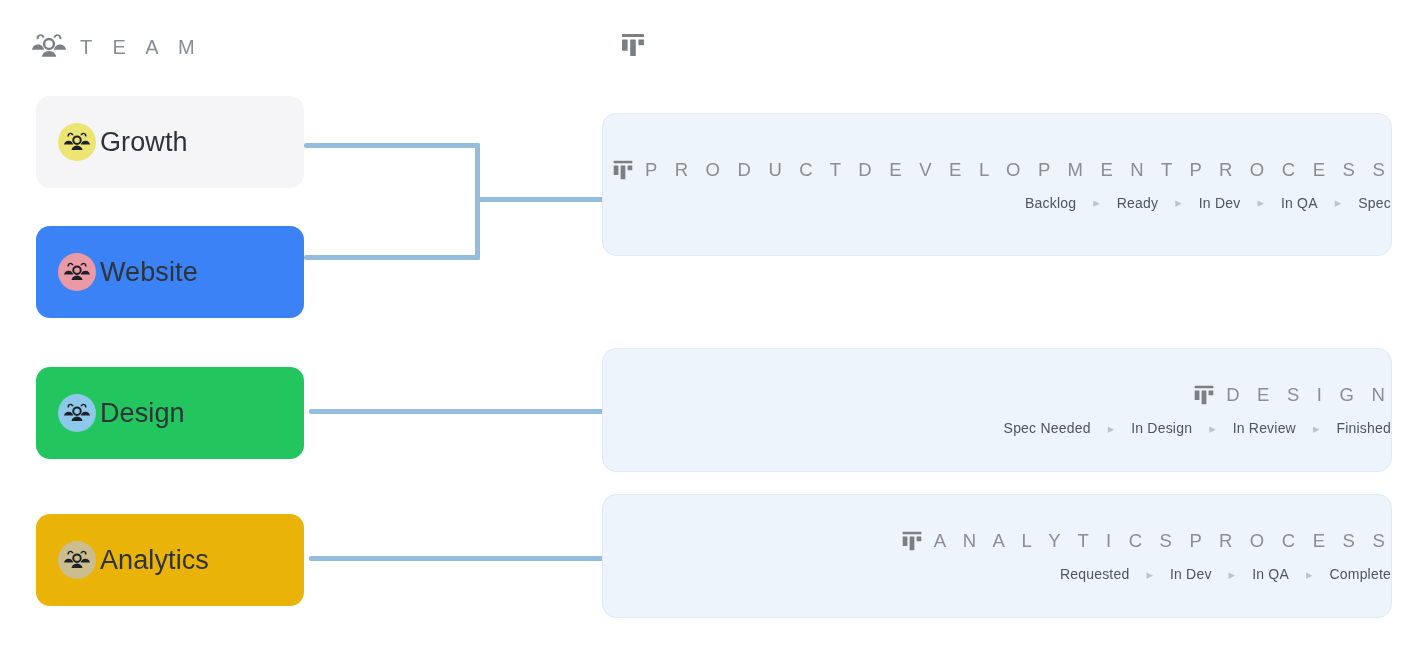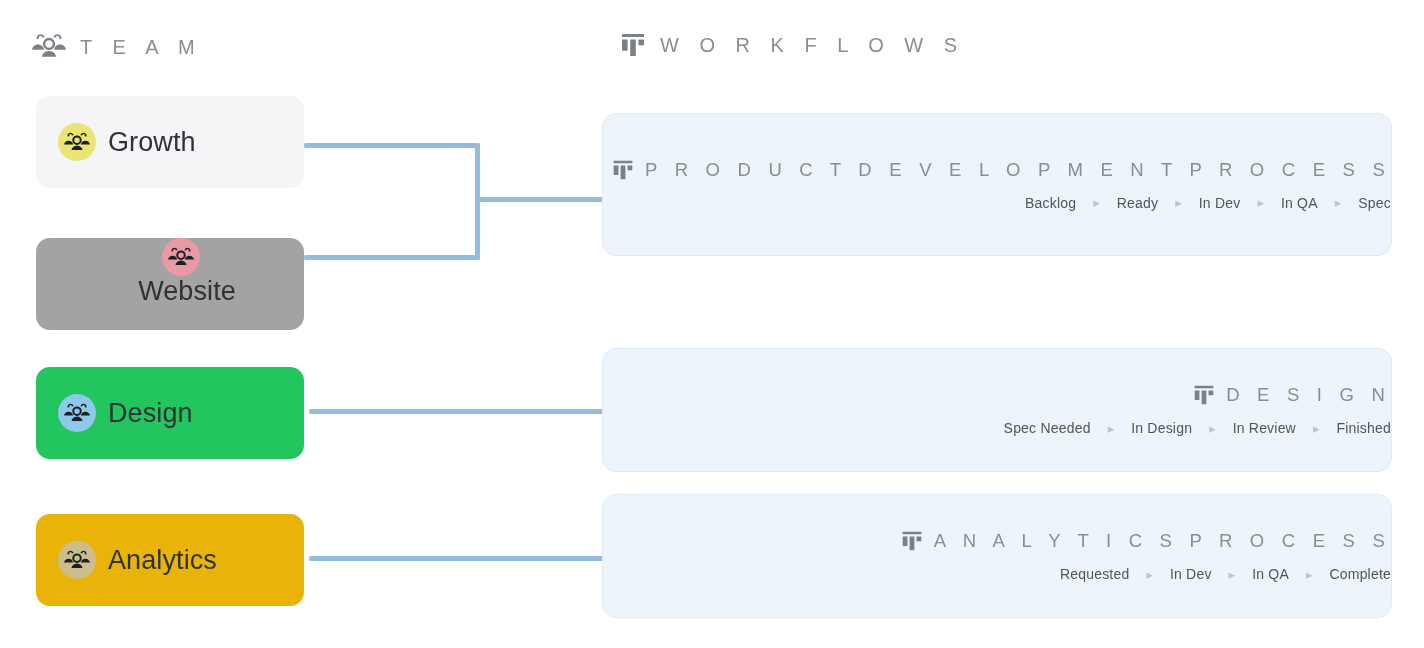--- a/index.html
+++ b/index.html
@@ -59,21 +59,21 @@
   .team-avatar {
     width: 38px;
     height: 38px;
     border-radius: 50%;
     flex: 0 0 38px;
     display: flex;
     align-items: center;
     justify-content: center;
   }
   .team-name {
-    margin-left: 12px;
+    margin-left: 4px;
     font-size: 27px;
     color: #2e3338;
     font-weight: 400;
     letter-spacing: 0.1px;
     white-space: nowrap;
   }
 
   
   .workflow-card {
     position: absolute;
@@ -148,21 +148,20 @@
 
   <div class="col-header" id="workflows-header">
     <span>
       <svg class="board-icon" width="26" height="26" viewBox="0 0 26 26" aria-hidden="true">
         <rect x="2.0" y="2.0" width="22.0" height="3.0" rx="0.6" fill="#7b7f86"></rect>
         <rect x="2.0" y="7.6" width="5.6" height="11.2" rx="0.6" fill="#7b7f86"></rect>
         <rect x="10.2" y="7.6" width="5.6" height="16.4" rx="0.6" fill="#7b7f86"></rect>
         <rect x="18.4" y="7.6" width="5.6" height="5.6" rx="0.6" fill="#7b7f86"></rect>
       </svg>
     </span>
-    <span class="header-label" style="color: rgb(138, 141, 147);">W O R K F L O W S</span>
   </div>
 
   <div class="connector h" style="left: 304px; top: 143px; width: 176px; background: rgb(147, 188, 221);"></div>
   <div class="connector h" style="left: 304px; top: 255px; width: 176px; background: rgb(147, 188, 221);"></div>
   <div class="connector v" style="left: 475px; top: 143px; height: 117px; background: rgb(147, 188, 221);"></div>
   <div class="connector h" style="left: 475px; top: 197px; width: 130px; background: rgb(147, 188, 221);"></div>
 
   <div class="connector h" style="left: 309px; top: 409px; width: 296px; background: rgb(147, 188, 221);"></div>
 
   <div class="connector h" style="left: 309px; top: 556px; width: 296px; background: rgb(147, 188, 221);"></div>
@@ -174,21 +173,21 @@
         <path d="M27.8 3.0 a4.0 4.0 0 0 0 -6.4 2.6 l2.45 0 a1.7 1.7 0 0 1 2.6 -1.45 a1.7 1.7 0 0 1 0.55 2.2 l2.1 1.25 a4.0 4.0 0 0 0 -1.3 -4.6 z" fill="#1d2026"></path>
         <circle cx="17" cy="12.0" r="4.9" fill="none" stroke="#1d2026" stroke-width="2.6"></circle>
         <path d="M17 18.9 c -4.3 0 -6.7 3.0 -7.2 5.9 l14.4 0 c -0.5 -2.9 -2.9 -5.9 -7.2 -5.9 z" fill="#1d2026"></path>
         <path d="M6.0 12.6 c -3.6 0 -5.6 2.6 -6.0 5.1 l12.0 0 c -0.4 -2.5 -2.4 -5.1 -6.0 -5.1 z" fill="#1d2026"></path>
         <path d="M28.0 12.6 c -3.6 0 -5.6 2.6 -6.0 5.1 l12.0 0 c -0.4 -2.5 -2.4 -5.1 -6.0 -5.1 z" fill="#1d2026"></path>
       </svg>
     </span>
     <span class="team-name" style="color: rgb(46, 51, 56);">Growth</span>
   </div>
 
-  <div class="team-card" id="team-card-1" style="top: 238px; background: #a3a3a3; flex-direction: column;">
+  <div class="team-card" id="team-card-1" style="top: 226px; background: #3b82f6;">
     <span class="team-avatar" style="background: rgb(233, 154, 164);">
       <svg width="26" height="23" viewBox="0 0 34 30" aria-hidden="true">
         <path d="M6.2 3.0 a4.0 4.0 0 0 1 6.4 2.6 l-2.45 0 a1.7 1.7 0 0 0 -2.6 -1.45 a1.7 1.7 0 0 0 -0.55 2.2 l-2.1 1.25 a4.0 4.0 0 0 1 1.3 -4.6 z" fill="#1d2026"></path>
         <path d="M27.8 3.0 a4.0 4.0 0 0 0 -6.4 2.6 l2.45 0 a1.7 1.7 0 0 1 2.6 -1.45 a1.7 1.7 0 0 1 0.55 2.2 l2.1 1.25 a4.0 4.0 0 0 0 -1.3 -4.6 z" fill="#1d2026"></path>
         <circle cx="17" cy="12.0" r="4.9" fill="none" stroke="#1d2026" stroke-width="2.6"></circle>
         <path d="M17 18.9 c -4.3 0 -6.7 3.0 -7.2 5.9 l14.4 0 c -0.5 -2.9 -2.9 -5.9 -7.2 -5.9 z" fill="#1d2026"></path>
         <path d="M6.0 12.6 c -3.6 0 -5.6 2.6 -6.0 5.1 l12.0 0 c -0.4 -2.5 -2.4 -5.1 -6.0 -5.1 z" fill="#1d2026"></path>
         <path d="M28.0 12.6 c -3.6 0 -5.6 2.6 -6.0 5.1 l12.0 0 c -0.4 -2.5 -2.4 -5.1 -6.0 -5.1 z" fill="#1d2026"></path>
       </svg>
     </span>

